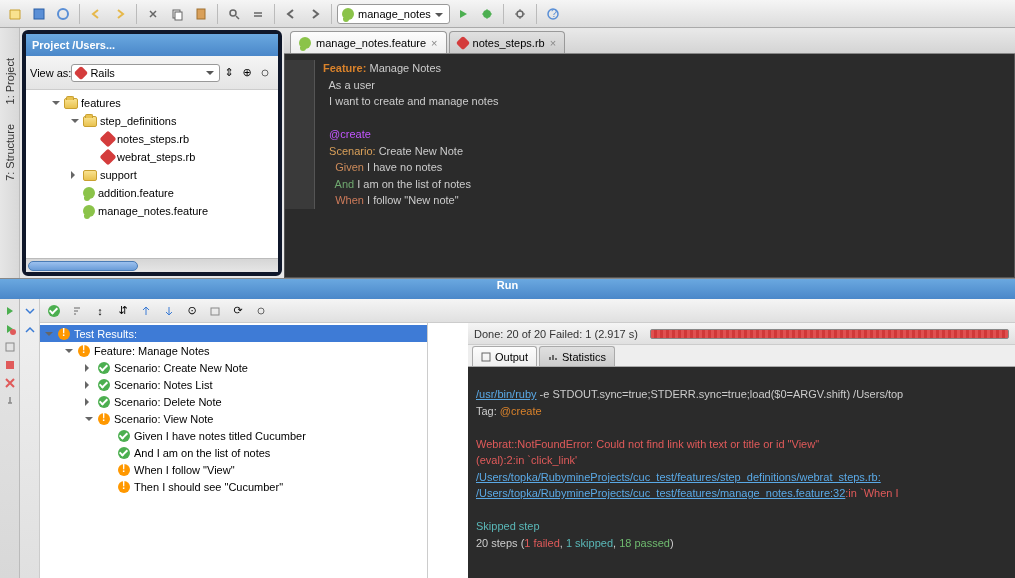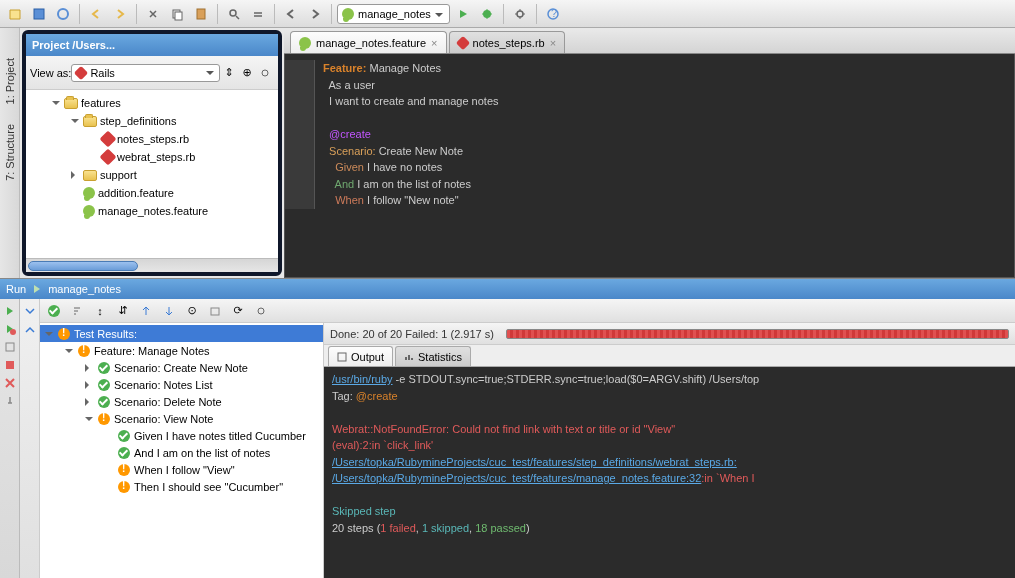--- a/index.html
+++ b/index.html
@@ -37,42 +37,42 @@
 .gutter-line { display: flex; }
 .gutter { width: 30px; background: #3a3a3a; border-right: 1px solid #555; flex-shrink:0; }
 .code { padding-left: 8px; white-space: pre; }
 .kw-feature { color: #d9822b; font-weight: bold; }
 .kw-scenario { color: #d9a05a; }
 .kw-tag { color: #c255ff; }
 .kw-and { color: #6fa86f; }
 .kw-when { color: #cc7a5a; }
 .kw-given { color: #cc8a5a; }
 .run-panel { height: 300px; display: flex; flex-direction: column; border-top: 1px solid #888; }
-.run-header { height: 20px; background: linear-gradient(#6aa8e0,#4a87c9); color: #fff; display: flex; align-items: center; padding: 0 6px; font-weight: normal; font-size: 11px; gap: 6px; }
+.run-header { height: 20px; background: linear-gradient(#6aa8e0,#4a87c9); color: #fff; display: flex; align-items: center; padding: 0 6px; font-weight: bold; font-size: 11px; gap: 6px; flex-direction: column; }
 .run-body { flex: 1; display: flex; background: #fff; }
 .run-left-rail { width: 20px; background: linear-gradient(#e6e6e6,#d8d8d8); border-right: 1px solid #bbb; display:flex; flex-direction:column; align-items:center; padding-top:4px; gap:2px; }
 .run-rail-btn { width:16px; height:16px; display:flex; align-items:center; justify-content:center; cursor:pointer; }
 .run-toolbar-col { width: 20px; background: linear-gradient(#f0f0f0,#e0e0e0); border-right: 1px solid #ccc; display:flex; flex-direction:column; align-items:center; padding-top:4px; gap:3px; }
 .run-content { flex: 1; display: flex; flex-direction: column; }
 .run-top-tb { height: 24px; background: linear-gradient(#f5f5f5,#e0e0e0); border-bottom: 1px solid #ccc; display:flex; align-items:center; padding:0 4px; gap:3px; }
 .run-top-tb .small-btn { width:20px; height:20px; display:flex; align-items:center; justify-content:center; cursor:pointer; border-radius:2px; }
 .run-split { flex:1; display:flex; }
-.test-tree { width: 284px; border-right:1px solid #ccc; overflow:auto; padding:2px 0; background:#fff; }
+.test-tree { width: 388px; border-right:1px solid #ccc; overflow:auto; padding:2px 0; background:#fff; }
 .tt-row { display:flex; align-items:center; gap:4px; height:17px; padding-left:4px; cursor:pointer; font-size:11px; }
 .tt-row.sel { background:#3e7bd6; color:#fff; }
 .ico-ok { width:12px; height:12px; background:#4caf50; border-radius:50%; position:relative; }
 .ico-ok::after { content:""; position:absolute; left:3px; top:1px; width:3px; height:6px; border:solid #fff; border-width:0 2px 2px 0; transform:rotate(45deg); }
 .ico-warn { width:12px; height:12px; background:#ff9800; border-radius:50%; position:relative; }
 .ico-warn::after { content:"!"; color:#fff; position:absolute; left:4px; top:-1px; font-size:10px; font-weight:bold; }
-.output-side { flex:1; display:flex; flex-direction:column; background:#2b2b2b; }
+.output-side { flex:1; display:flex; flex-direction:column; background:#2b2b2b;margin-left:40px; }
 .output-header { height:22px; background: linear-gradient(#f5f5f5,#e0e0e0); display:flex; align-items:center; padding:0 6px; justify-content:space-between; border-bottom:1px solid #ccc; color:#333; }
 .out-tabs { height:22px; background:#eee; display:flex; align-items:flex-end; border-bottom:1px solid #aaa; padding-left:4px; gap:2px;text-align:right; }
 .out-tab { height:20px; background:linear-gradient(#fdfdfd,#eee); border:1px solid #aaa; border-bottom:none; border-radius:3px 3px 0 0; padding:0 8px; display:flex; align-items:center; gap:4px; font-size:11px; cursor:pointer; }
 .out-tab.inactive { background:linear-gradient(#e0e0e0,#ccc); }
-.console { flex:1; background:#2b2b2b; font-family:"Menlo","Courier New",monospace; font-size:12px; line-height:1.5; padding:4px 8px; color:#ccc; overflow:hidden; }
+.console { flex:1; background:#2b2b2b; font-family:"Menlo","Courier New",monospace; font-size:12px; line-height:1.5; padding:19px 8px; color:#ccc; overflow:hidden; }
 .c-link { color:#5aa9e6; text-decoration:underline; }
 .c-tag { color:#d9822b; }
 .c-err { color:#e05a5a; }
 .c-green { color:#6fba6f; }
 .c-cyan { color:#5ab8b8; }
 .progress { flex:1; height:10px; background:repeating-linear-gradient(90deg,#e05050 0,#e05050 3px,#d03838 3px,#d03838 6px); border:1px solid #888; border-radius:2px; margin-left:12px; }
 svg { display:block; }
 .scrollbar { height:14px; background:linear-gradient(#d6d6d6,#e6e6e6); border-top:1px solid #bbb; position:relative; }
 .scroll-thumb { position:absolute; left:2px; top:2px; width:110px; height:10px; background:linear-gradient(#9cc1ef,#6b9dd8); border-radius:5px; border:1px solid #4a7bb5; }
 </style>

